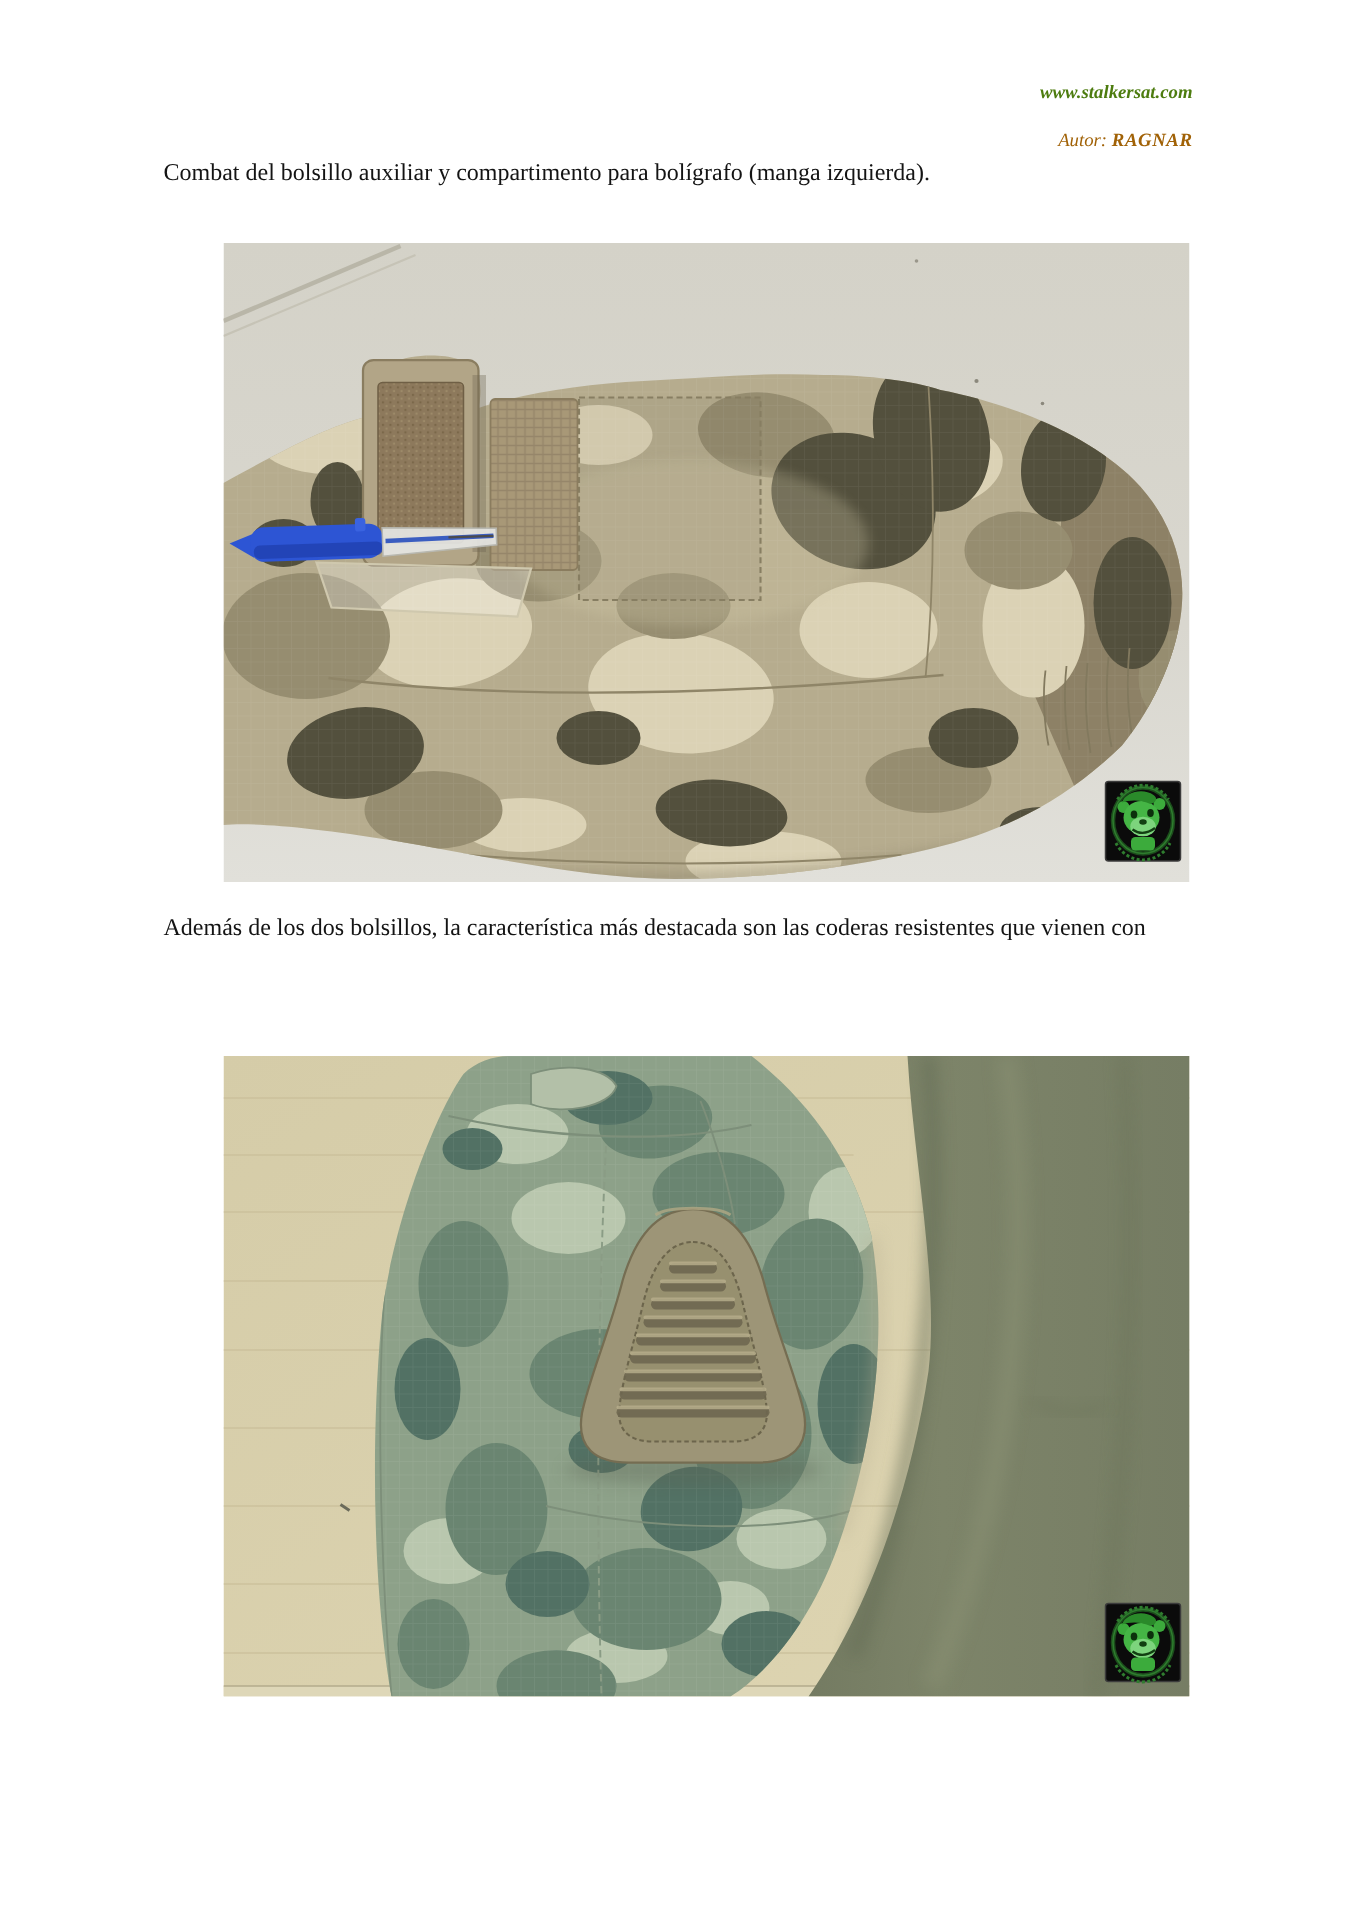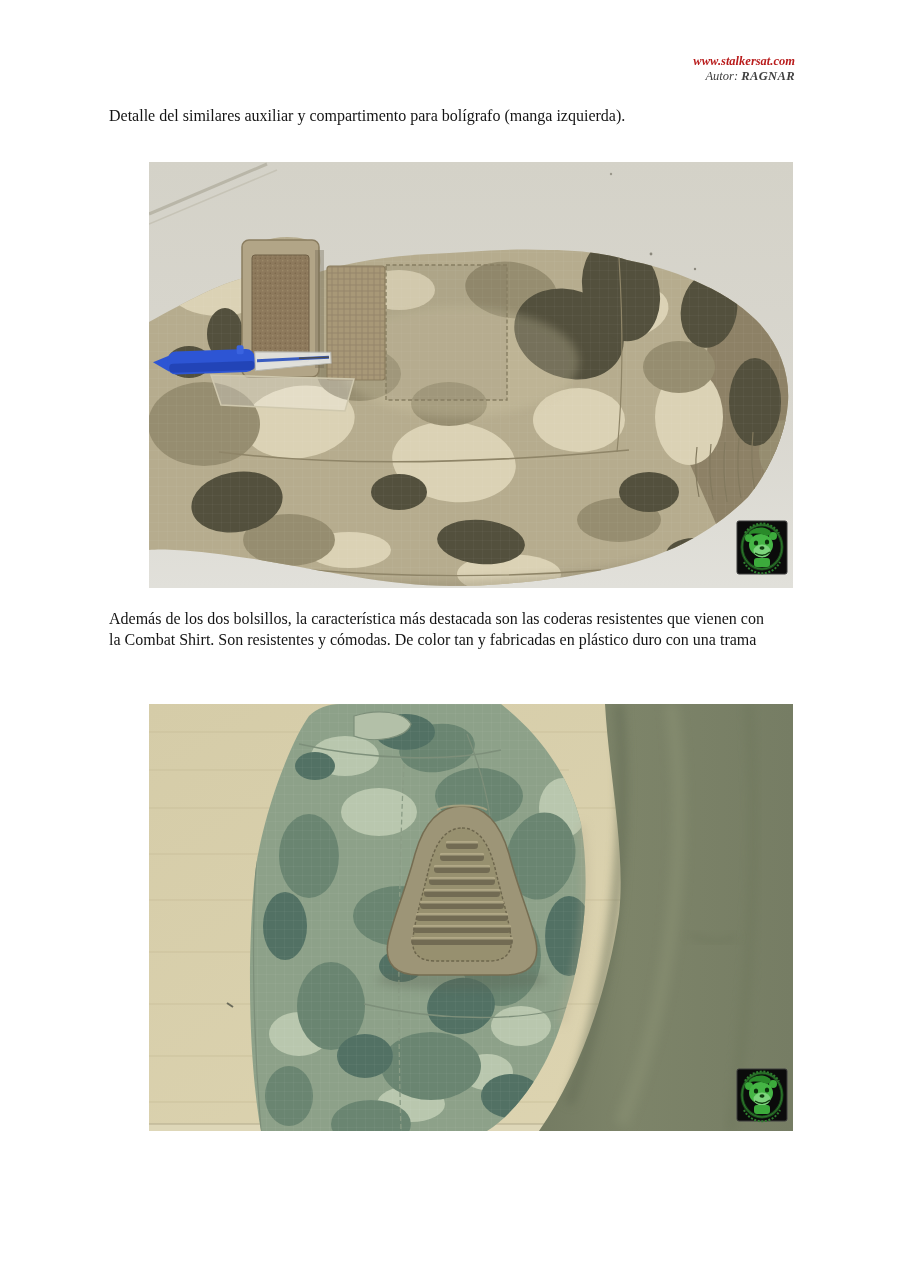--- a/index.html
+++ b/index.html
@@ -5,23 +5,23 @@
   html,body{margin:0;padding:0;}
   body{
     width:905px;height:1280px;position:relative;background:#ffffff;overflow:hidden;
     font-family:"Liberation Serif","DejaVu Serif",serif;color:#141414;
   }
   .header{
     position:absolute;top:54px;right:110px;text-align:right;line-height:14px;
   }
   .site-link{
     display:block;font-size:12.5px;font-style:italic;font-weight:bold;
-    color:#b91c1c;text-decoration:none;cursor:pointer;
-  }
-  .author-line{font-size:12.5px;font-style:italic;color:#404040;margin-top:1px;}
+    color:#4d7c0f;text-decoration:none;cursor:pointer;
+  }
+  .author-line{font-size:12.5px;font-style:italic;color:#a16207;margin-top:18px;}
   .author-name{font-weight:bold;letter-spacing:.4px;}
   .caption{
     position:absolute;left:109px;top:105px;width:660px;
     font-size:16px;line-height:21px;white-space:nowrap;
   }
   .para{
     position:absolute;left:109px;top:609px;width:700px;
     font-size:16px;line-height:20.5px;
   }
   .para .line{white-space:nowrap;}
@@ -34,21 +34,21 @@
 <body>
 
 <div class="header">
   <a class="site-link">www.stalkersat.com</a>
   <div class="author-line">
     <span>Autor:</span>
     <span class="author-name">RAGNAR</span>
   </div>
 </div>
 
-<div class="caption">Detalle del similares auxiliar y compartimento para bolígrafo (manga izquierda).</div>
+<div class="caption">Combat del bolsillo auxiliar y compartimento para bolígrafo (manga izquierda).</div>
 
 <figure class="photo photo1" aria-label="Desert camouflage sleeve with auxiliary pocket, velcro strips and a blue pen in the pen compartment">
 <svg viewBox="0 0 644 426" preserveAspectRatio="none">
   <defs>
     <linearGradient id="p1bg" x1="0" y1="0" x2="0" y2="1">
       <stop offset="0" stop-color="#d4d2c8"></stop>
           <stop offset=".6" stop-color="#d9d7cf"></stop>
           <stop offset="1" stop-color="#e1e0da"></stop>
     </linearGradient>
     <clipPath id="p1fab">
@@ -178,21 +178,20 @@
       <ellipse cx="25" cy="27" rx="2.5" ry="1.8" fill="#123f12"></ellipse>
       <path d="M18,32 Q25,37 33,31" stroke="#123f12" stroke-width="1.5" fill="none"></path>
       <rect x="17" y="37" width="16" height="9" rx="3" fill="#3cab3c"></rect>
     </g>
   </g>
 </svg>
 </figure>
 
 <div class="para">
   <div class="line">Además de los dos bolsillos, la característica más destacada son las coderas resistentes que vienen con</div>
-  <div class="line">la Combat Shirt. Son resistentes y cómodas. De color tan y fabricadas en plástico duro con una trama</div>
 </div>
 
 <figure class="photo photo2" aria-label="Green camouflage sleeve with integrated tan ribbed elbow pad, olive combat shirt torso on a wooden desk">
 <svg viewBox="0 0 644 427" preserveAspectRatio="none">
   <defs>
     <linearGradient id="p2desk" x1="0" y1="0" x2="1" y2="1">
       <stop offset="0" stop-color="#d5cca8"></stop>
           <stop offset="1" stop-color="#ded5b2"></stop>
     </linearGradient>
     <linearGradient id="p2olive" x1="0" y1="0" x2="1" y2="0">

